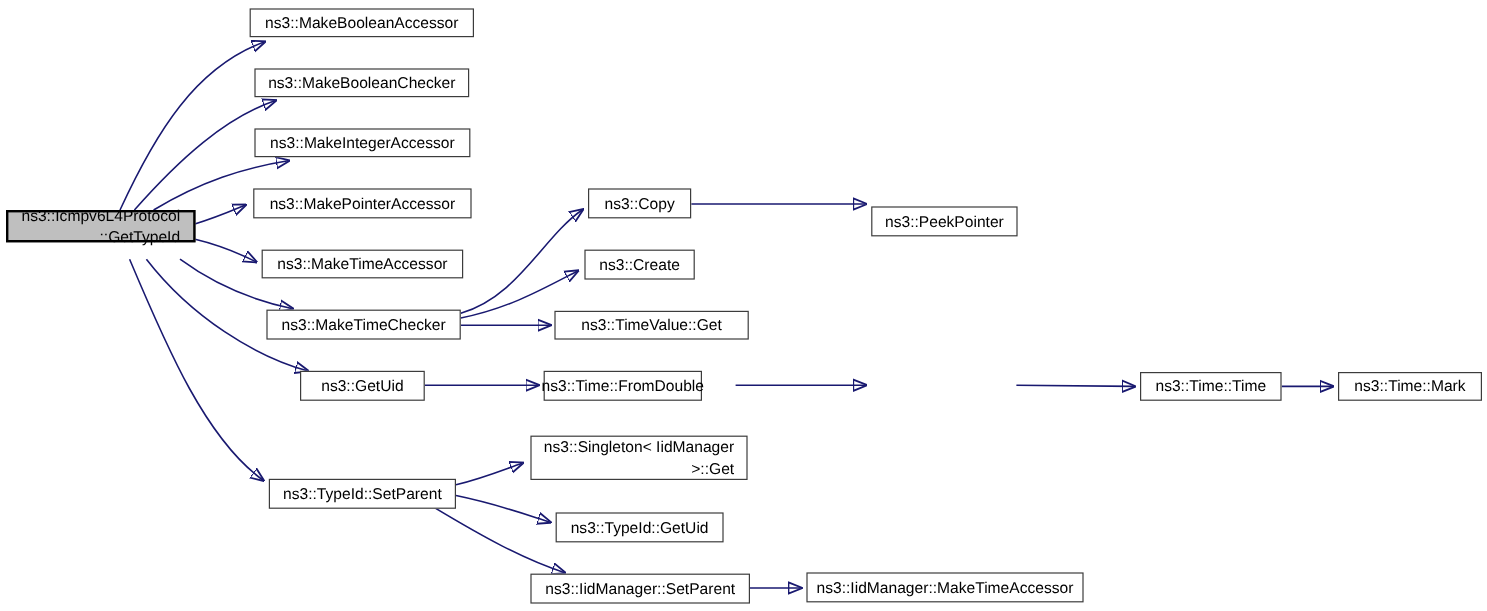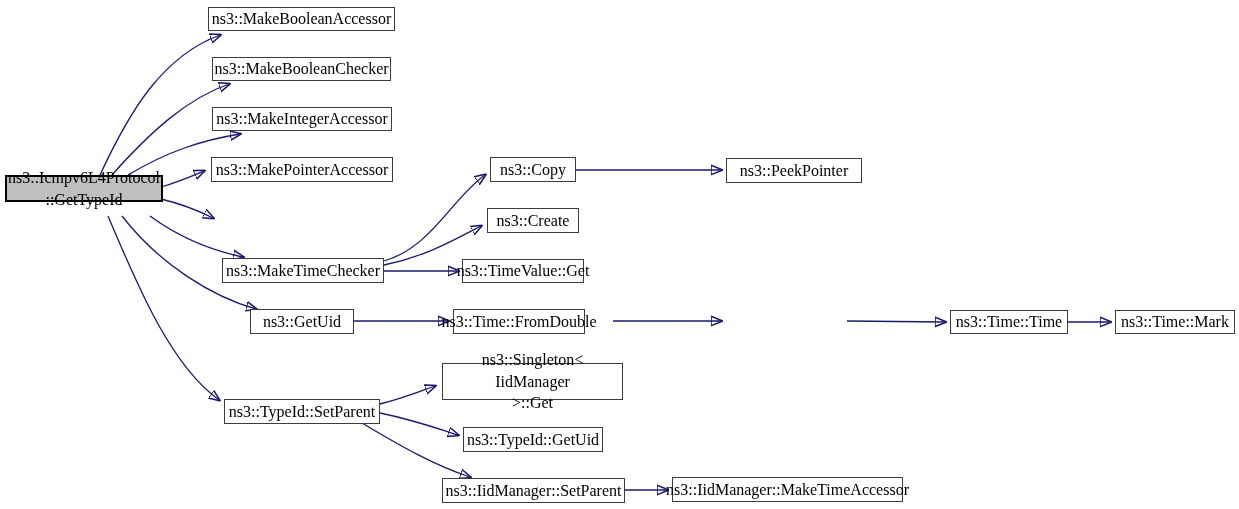--- a/index.html
+++ b/index.html
@@ -20,29 +20,28 @@
     overflow:hidden;
   }
   #edge-layer{position:absolute;left:0;top:0;width:1239px;height:509px;}
   #edge-layer path{fill:none;stroke:var(--edge);stroke-width:1.3px;}
   .node{
     position:absolute;
     box-sizing:border-box;
     border:1px solid var(--node-border);
     background:var(--node-fill);
     color:var(--text);
-    font-size:16px;
+    font-size:13px;
     line-height:1.35;
     display:flex;
     align-items:center;
     justify-content:center;
-    text-align:center;
+    text-align:right;
     white-space:pre-line;
     cursor:pointer;
-    font-family:Liberation Serif, serif;
   }
   .node.main{
     background:var(--highlight-fill);
     border:2px solid var(--highlight-border);
     cursor:default;
   }
 </style>
 </head>
 <body>
 
@@ -80,30 +79,31 @@
 ::GetTypeId</div>
 
   <div class="node" style="left:208px;top:7px;width:187px;height:24px">ns3::MakeBooleanAccessor</div>
 
   <div class="node" style="left:212px;top:57px;width:179px;height:24px">ns3::MakeBooleanChecker</div>
 
   <div class="node" style="left:212px;top:107px;width:180px;height:24px">ns3::MakeIntegerAccessor</div>
 
   <div class="node" style="left:211px;top:157px;width:182px;height:25px">ns3::MakePointerAccessor</div>
 
+  <div class="node" style="left:218px;top:208px;width:168px;height:24px">ns3::MakeTimeAccessor</div>
 
   <div class="node" style="left:222px;top:258px;width:162px;height:25px">ns3::MakeTimeChecker</div>
 
   <div class="node" style="left:490px;top:157px;width:86px;height:25px">ns3::Copy</div>
 
   <div class="node" style="left:487px;top:208px;width:92px;height:25px">ns3::Create</div>
 
-  <div class="node" style="left:462px;top:259px;width:122px;height:24px">ns3::TimeValue::Get</div>
+  <div class="node" style="left:462px;top:259px;width:162px;height:24px">ns3::TimeValue::Get</div>
 
-  <div class="node" style="left:726px;top:158px;width:136px;height:25px">ns3::PeekPointer</div>
+  <div class="node" style="left:726px;top:172px;width:122px;height:25px">ns3::PeekPointer</div>
 
   <div class="node" style="left:250px;top:309px;width:104px;height:25px">ns3::GetUid</div>
 
   <div class="node" style="left:453px;top:309px;width:132px;height:25px">ns3::Time::FromDouble</div>
 
 
   <div class="node" style="left:950px;top:310px;width:118px;height:24px">ns3::Time::Time</div>
 
   <div class="node" style="left:1115px;top:310px;width:120px;height:24px">ns3::Time::Mark</div>
 

